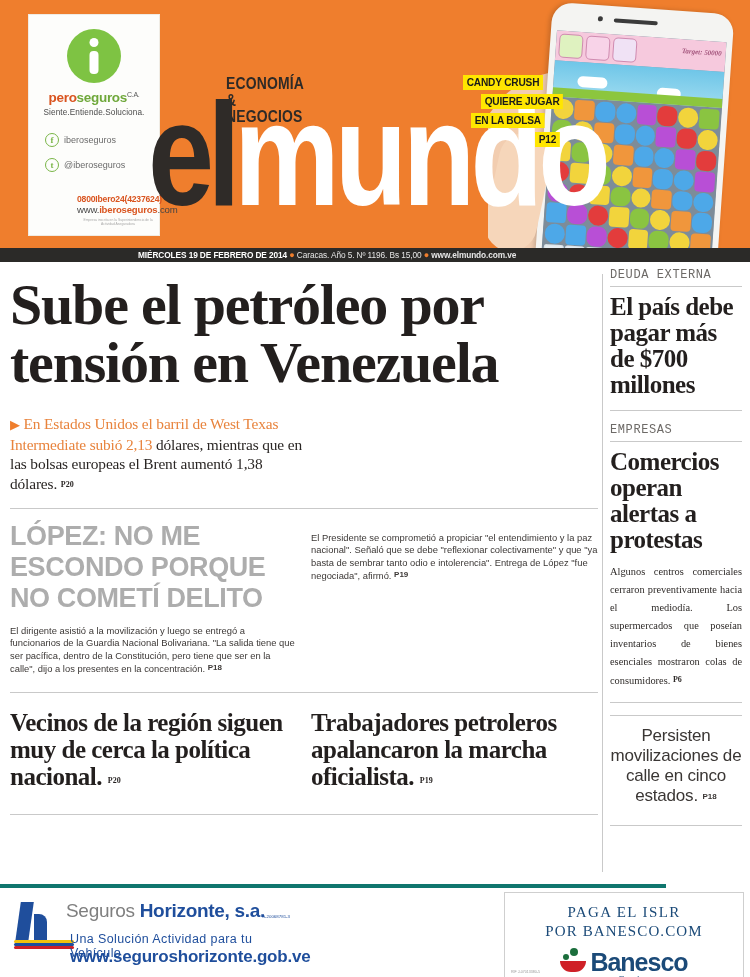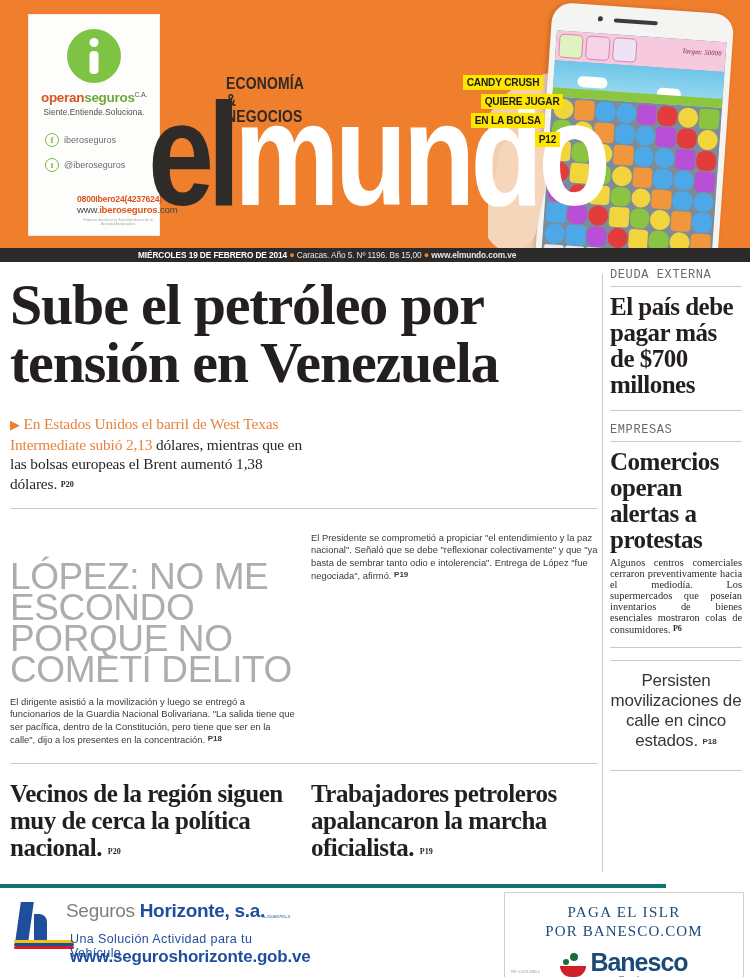--- a/index.html
+++ b/index.html
@@ -127,43 +127,43 @@
     line-height:19.5px; color:#2a2624; letter-spacing:-.15px; }
   .tri { color:#ef7e2d; font-size:13px; }
   .hl { color:#e8833c; }
   .pref { font-size:8px; font-weight:bold; vertical-align:2px; letter-spacing:0; }
 
   .hrule { height:1px; background:#c9c9c9; margin:14px 0 0 0; }
 
   .row2 { display:flex; gap:14px; margin-top:12px; }
   .col2 { width:50%; }
   h2.thin {
-    font-size:37px; line-height:31px; font-weight:normal; letter-spacing:-.4px;
-    color:#adadad; font-family:"Liberation Sans",sans-serif;margin-top:40px;
+    font-size:27px; line-height:31px; font-weight:bold; letter-spacing:-.4px;
+    color:#adadad; font-family:"Liberation Sans",sans-serif;
   }
   h2.thin.orange { color:#e3964e; }
   .deck { margin-top:11px; font-size:9.4px; line-height:12.4px; color:#3c3836;
     font-family:"Liberation Sans",sans-serif; }
 
   .row3 { display:flex; gap:14px; margin-top:16px; }
   h3.serif {
     font-family:"Liberation Serif",serif; font-weight:bold; color:#231f1e;
     font-size:25px; line-height:27px; letter-spacing:-.5px;
   }
 
   
   .kick { font-size:12px; letter-spacing:.6px; color:#6d6a67; text-transform:uppercase;font-family:Liberation Mono, monospace; }
   .kick-rule { height:1px; background:#c9c9c9; margin:4px 0 7px; }
   h2.side {
     font-family:"Liberation Serif",serif; font-weight:bold; color:#231f1e;
     font-size:25px; line-height:26px; letter-spacing:-.5px;
   }
   .side-body-sans { margin-top:10px; font-size:10.6px; line-height:13.6px;
     color:#3c3836; font-family:"Liberation Sans",sans-serif; }
-  .side-body-serif { margin-top:4px; font-size:10.4px; line-height:11px;
+  .side-body-serif { margin-top:10px; font-size:10.4px; line-height:18px;
     color:#2f2b29; font-family:"Liberation Serif",serif; text-align:justify; }
   .side-sep { height:1px; background:#c9c9c9; margin:12px 0; }
   .side-sep2 { height:1px; background:#c9c9c9; margin:5px 0 0; }
   h3.side-sans { font-size:17px; line-height:20px; color:#3a3634; font-weight:normal;
     font-family:"Liberation Sans",sans-serif; letter-spacing:-.2px;text-align:center; }
 
   
   .adstrip { position:absolute; left:0; top:884px; width:666px; height:93px;
     background:#fff; border-top:4px solid #0f766e; }
   .ad-box { position:absolute; top:4px; height:86px; background:#fff; }
@@ -202,21 +202,21 @@
     text-shadow:1px 1px 0 #1b4f9c,-1px -1px 0 #1b4f9c,1px -1px 0 #1b4f9c,-1px 1px 0 #1b4f9c; }
   .rcv-swoosh { position:absolute; left:60px; top:62px; width:132px; height:7px;
     background:linear-gradient(90deg,#cf2027,#1b4f9c); border-radius:0 0 40px 40px; }
   .rcv-legal { position:absolute; left:62px; top:72px; font-size:3.6px; color:#8c4b4b; }
 
   .ad-ban { left:504px; width:240px; border:1px solid #cfcfcf; }
   .ban-t1 { text-align:center; margin-top:11px; font-family:"Liberation Serif",serif;
     font-size:15px; color:#1b4a78; letter-spacing:1.4px; }
   .ban-t2 { text-align:center; margin-top:2px; font-family:"Liberation Serif",serif;
     font-size:15px; color:#1b4a78; letter-spacing:1.1px; }
-  .ban-logo { margin-top:8px; display:flex; justify-content:center; align-items:flex-end; gap:4px; }
+  .ban-logo { margin-top:8px; display:flex; justify-content:center; align-items:flex-start; gap:4px; }
   .ban-mark { width:26px; height:24px; position:relative; }
   .bm-dot { position:absolute; left:10px; top:0; width:8px;height:8px;border-radius:50%;
     background:#1b6e3c; }
   .bm-dot2{ position:absolute; left:3px; top:6px; width:6px;height:6px;border-radius:50%;
     background:#1b6e3c; }
   .bm-bowl{ position:absolute; left:0; top:13px; width:26px;height:11px;
     background:#cf2027; border-radius:0 0 14px 14px; }
   .ban-name { font-size:25px; font-weight:bold; color:#1b4a78; letter-spacing:-1px; }
   .ban-sub { text-align:center; font-family:"Liberation Serif",serif; font-style:italic;
     font-size:10px; color:#1b4a78; margin-top:-3px; margin-left:18px; }
@@ -225,21 +225,21 @@
 </head>
 <body>
 
 <div class="page">
 
   <div class="masthead">
 
     <div class="ad-ibero">
       <div class="ibero-mark"></div>
       <div class="ibero-name">
-        <b>operan</b><span class="g">seguros</span><span class="ca">C.A.</span>
+        <b>pero</b><span class="g">seguros</span><span class="ca">C.A.</span>
       </div>
       <div class="ibero-tag">Siente.Entiende.Soluciona.</div>
       <div class="ibero-social">
         <div class="soc-row">
           <span class="soc-ic">f</span>
           <span class="soc-tx">iberoseguros</span>
         </div>
         <div class="soc-row">
           <span class="soc-ic">t</span>
           <span class="soc-tx">@iberoseguros</span>

